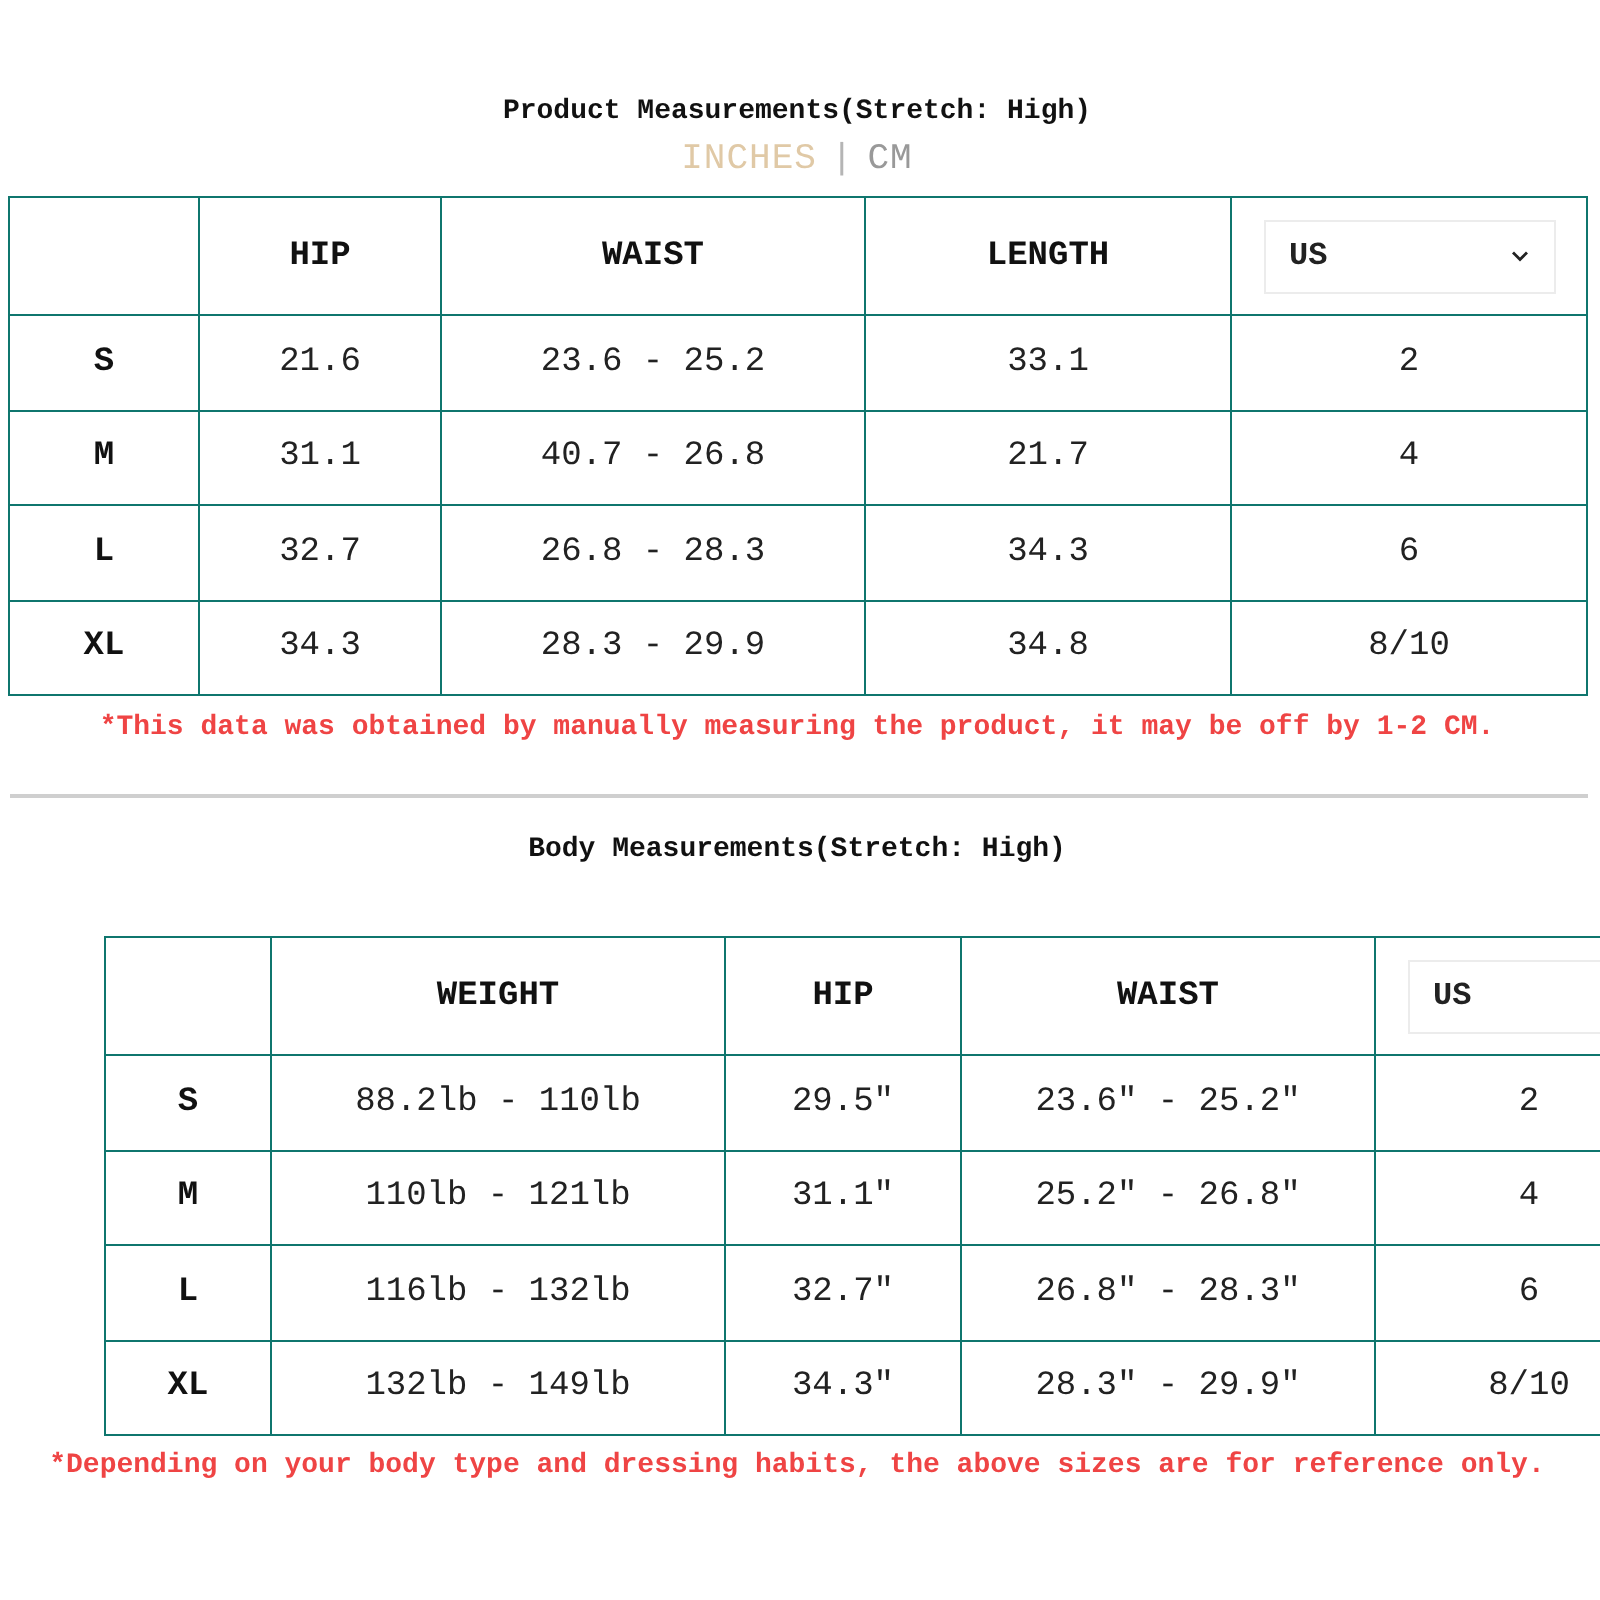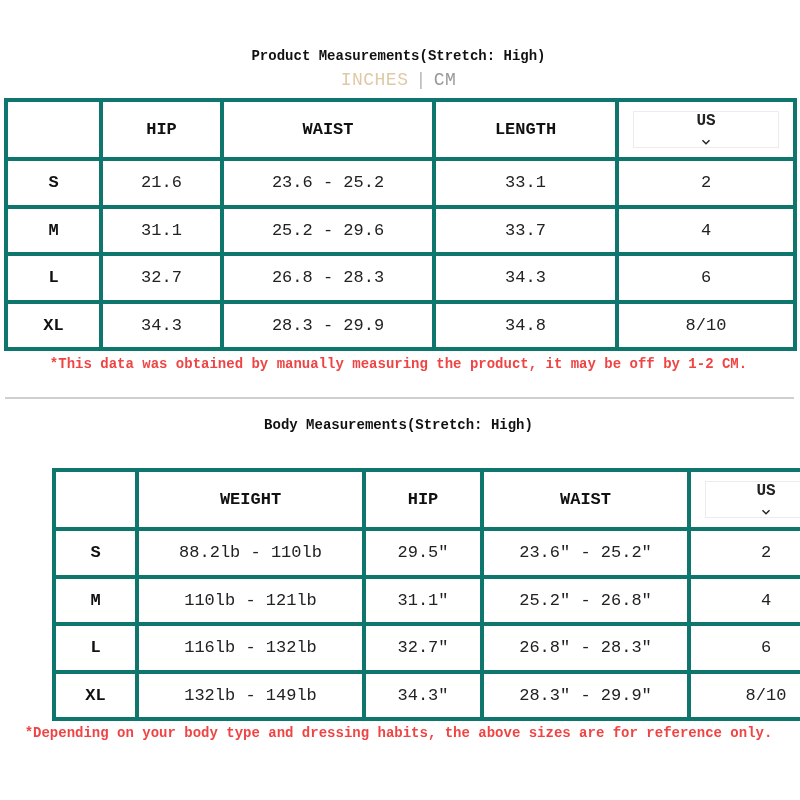--- a/index.html
+++ b/index.html
@@ -7,27 +7,27 @@
     body { font-family: "Liberation Sans", "DejaVu Sans", sans-serif; color: #111; position: relative; }
 
     .section { position: absolute; left: 4px; width: 789px; font-family: Liberation Mono, monospace; }
     .sec-title { text-align: center; font-size: 14px; font-weight: bold; color: #111; height: 20px; line-height: 20px; }
     .unit-toggle { text-align: center; font-size: 18px; letter-spacing: 0.5px; height: 20px; line-height: 20px; margin-top: 4px; }
     .unit-active { color: #e0c9a6; cursor: pointer; }
     .unit-sep { color: #b5b5b5; margin: 0 7px; }
     .unit-inactive { color: #999999; cursor: pointer; }
 
     table { border-collapse: collapse; width: 789px; table-layout: fixed; }
-    td, th { border: 4px solid #0f766e; text-align: center; vertical-align: middle; font-size: 17px; color: #222; font-weight: normal; }
+    td, th { border: 1px solid #0f766e; text-align: center; vertical-align: middle; font-size: 17px; color: #222; font-weight: normal; }
     th { font-weight: bold; color: #111; font-size: 17px; }
     td.size-label { font-weight: bold; color: #111; }
     tr.head-row { height: 59px; }
     tr.data-row { height: 47.5px; }
 
-    .select-box { display: inline-flex; align-items: center; justify-content: space-between; width: 146px; height: 37px; border: 1px solid #ececec; padding: 0 12px 0 12px; font-size: 16px; color: #222; cursor: pointer; background: #fff; text-align: left; flex-direction: column; }
+    .select-box { display: inline-flex; align-items: center; justify-content: space-between; width: 146px; height: 37px; border: 1px solid #ececec; padding: 0 12px 0 12px; font-size: 16px; color: #222; cursor: pointer; background: #fff; text-align: left; }
     .chevron { width: 10px; height: 10px; display: inline-block; }
 
     .note { text-align: center; font-size: 14px; font-weight: bold; color: #ef4444; height: 20px; line-height: 20px; }
 
     .divider { position: absolute; left: 5px; top: 397px; width: 789px; height: 2px; background: #cfcfcf; }
   </style>
 </head>
 <body>
 
 <div class="section" style="top:46px;">
@@ -64,22 +64,22 @@
     <tr class="data-row">
       <td class="size-label">S</td>
       <td>21.6</td>
       <td>23.6 - 25.2</td>
       <td>33.1</td>
       <td>2</td>
     </tr>
     <tr class="data-row">
       <td class="size-label">M</td>
       <td>31.1</td>
-      <td>25.2 - 29.6</td>
-      <td>33.7</td>
+      <td>40.7 - 26.8</td>
+      <td>21.7</td>
       <td>4</td>
     </tr>
     <tr class="data-row">
       <td class="size-label">L</td>
       <td>32.7</td>
       <td>26.8 - 28.3</td>
       <td>34.3</td>
       <td>6</td>
     </tr>
     <tr class="data-row">

